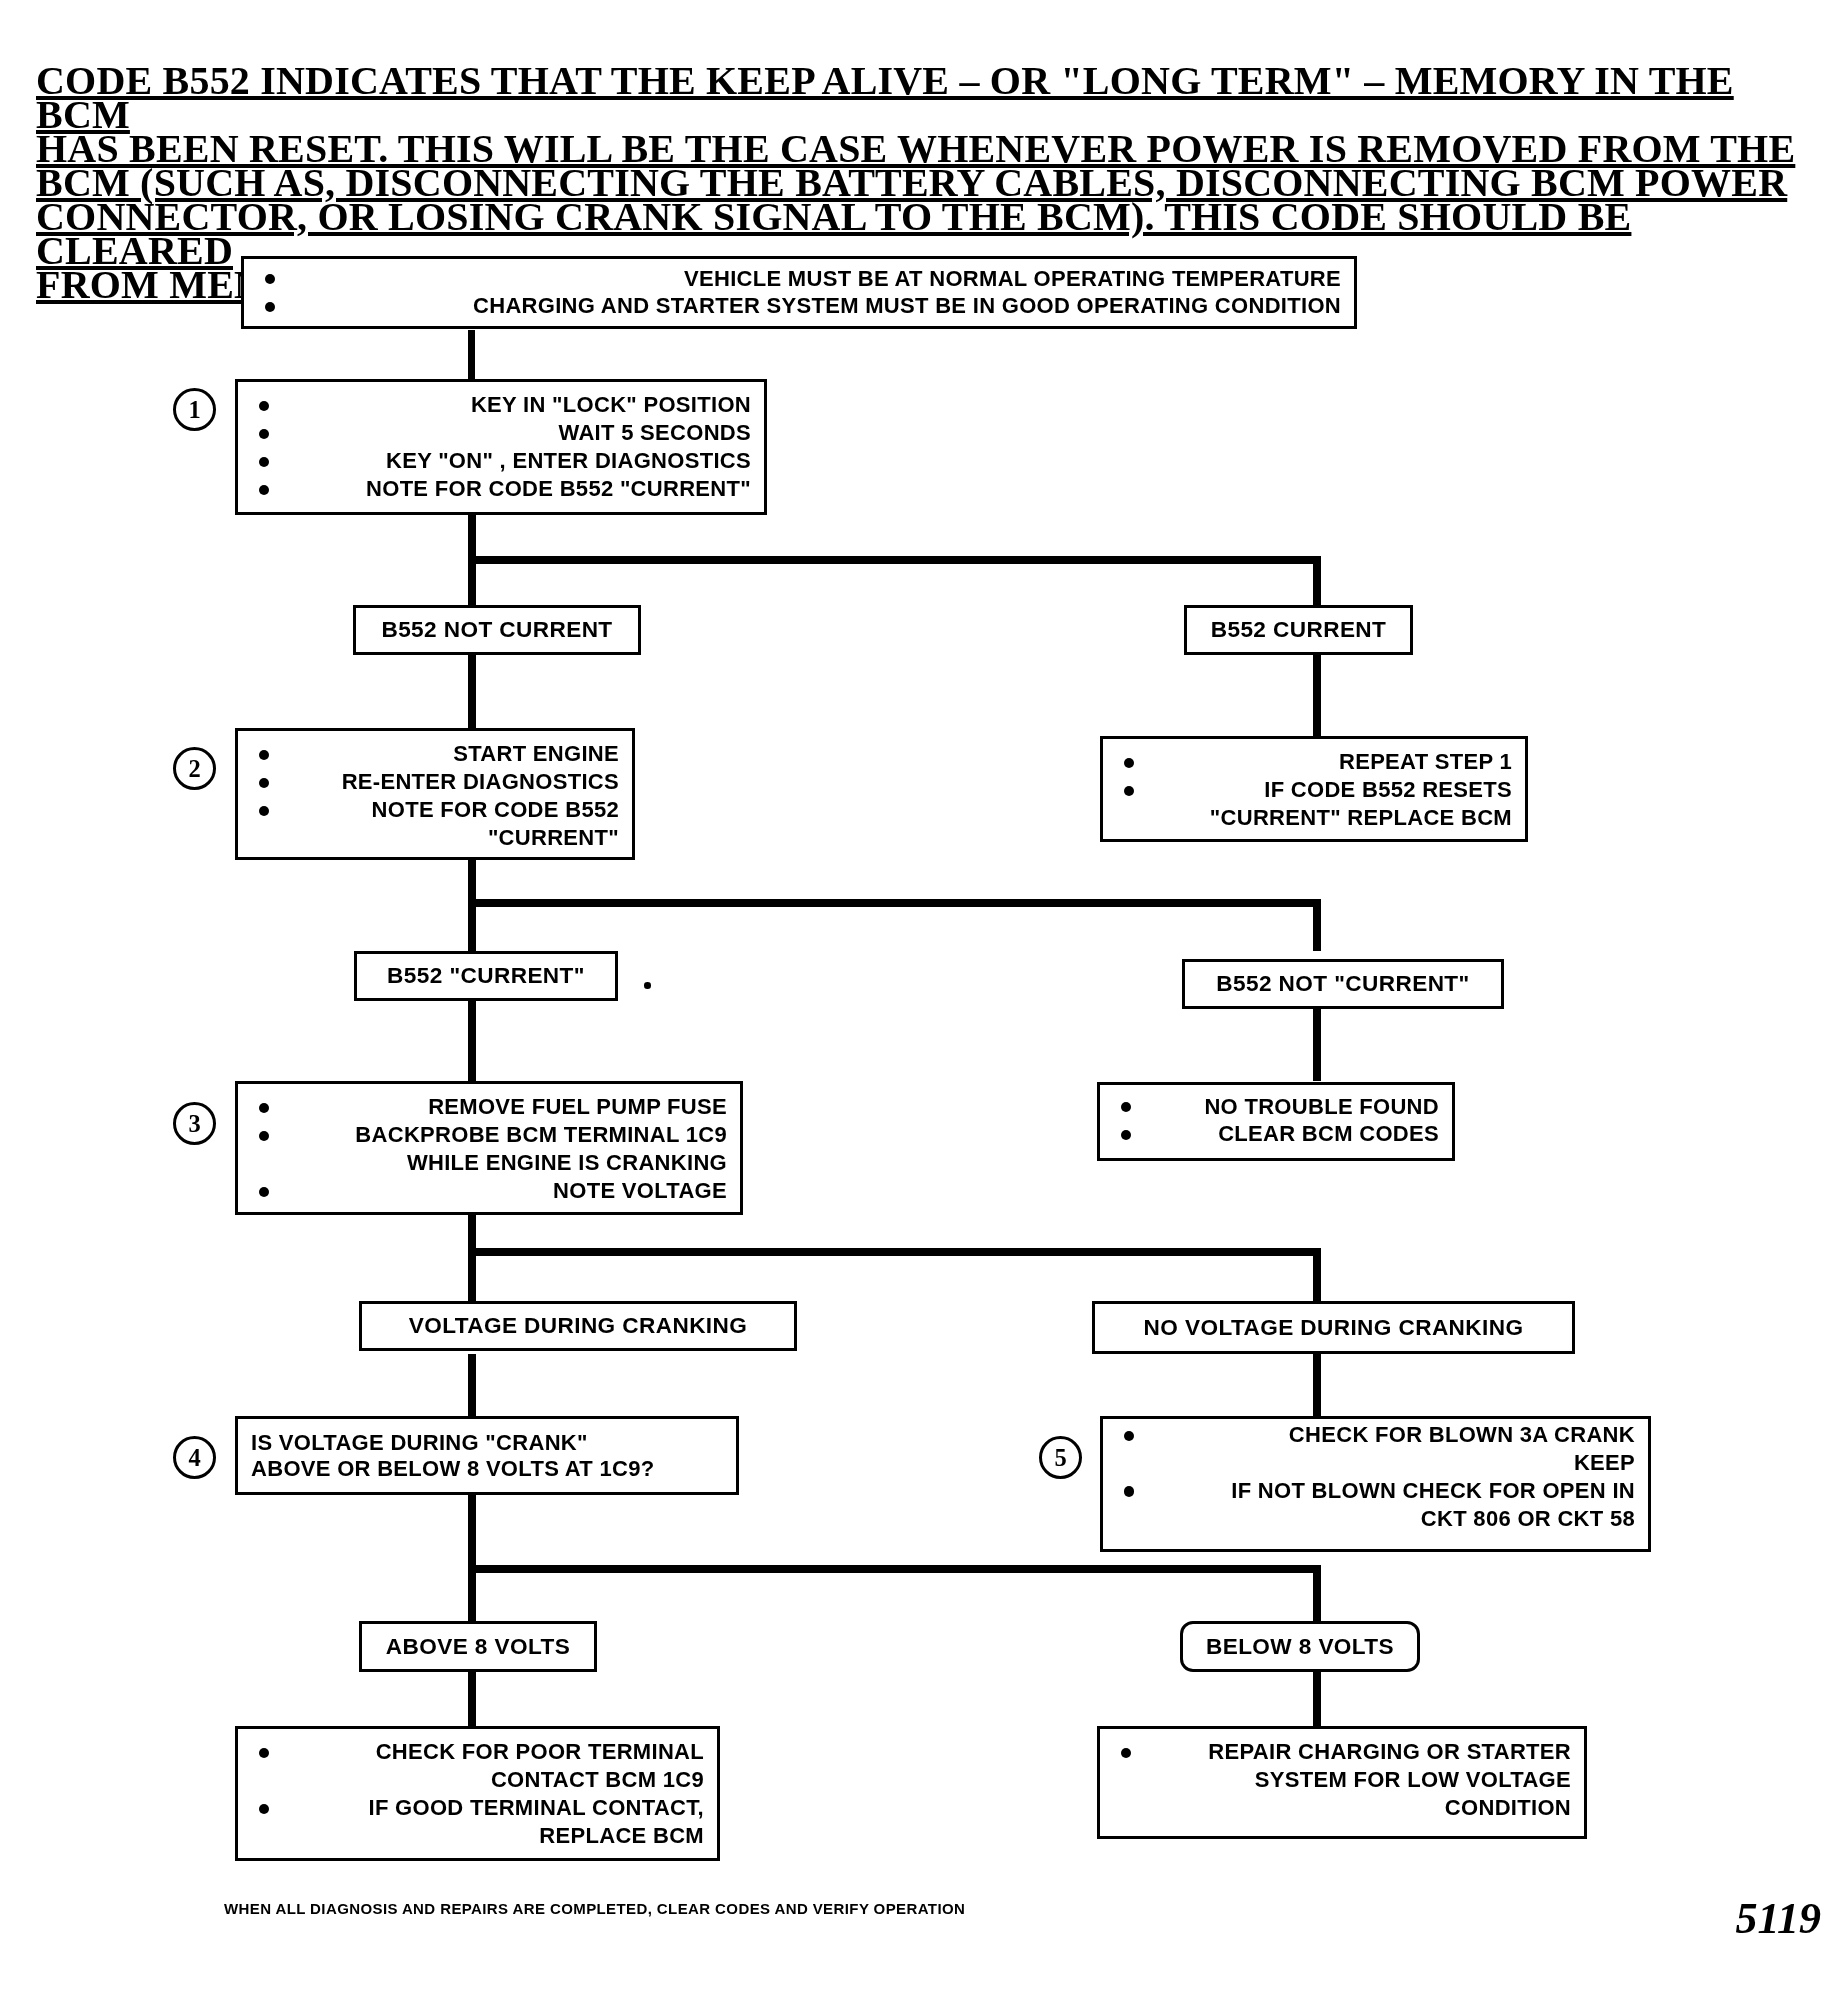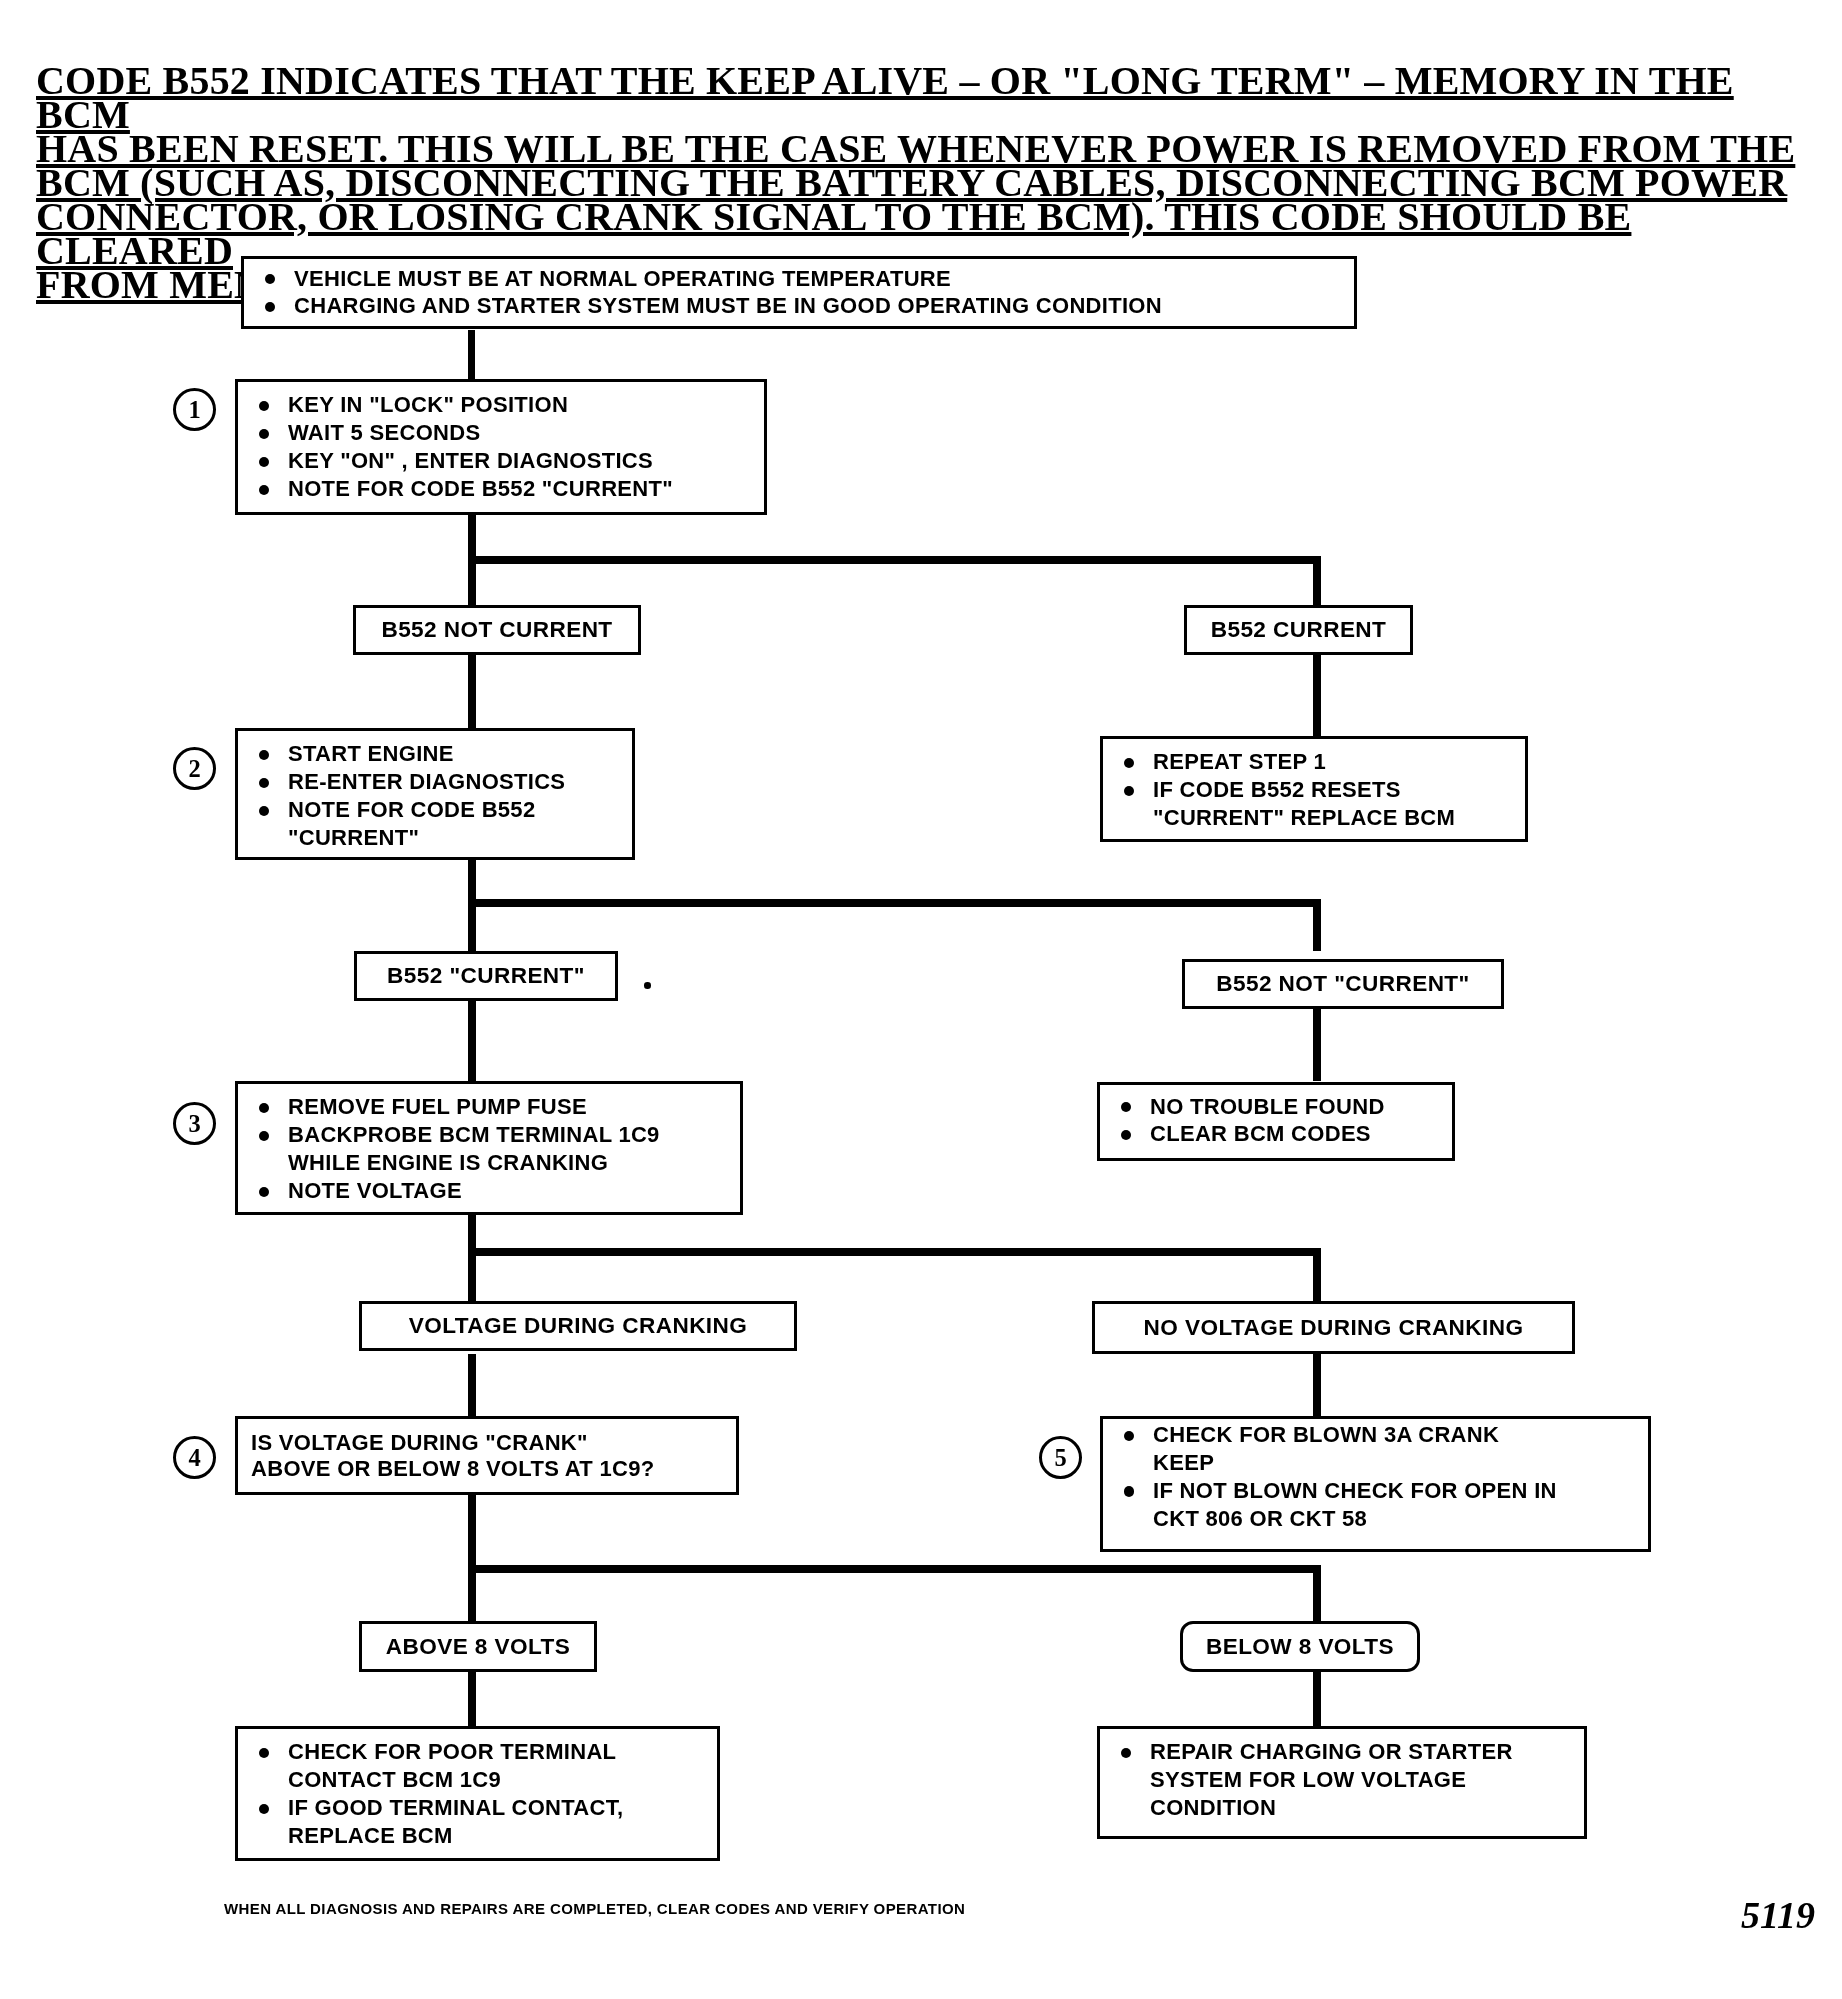--- a/index.html
+++ b/index.html
@@ -60,20 +60,21 @@
   
   ul.bl {
     list-style: none;
     margin: 0;
     padding: 0;
   }
   ul.bl > li {
     position: relative;
     padding-left: 35px;
     margin: 0 0 1.9px 0;
+    text-align: right;
   }
   ul.bl > li:before {
     content: "";
     position: absolute;
     left: 5.6px;
     top: 8.5px;
     width: 10.4px;
     height: 10.4px;
     background: #000;
     border-radius: 50%;
@@ -116,26 +117,26 @@
   #footer-note {
     position: absolute;
     left: 224px;
     top: 1900px;
     font-weight: bold;
     font-size: 15px;
     letter-spacing: 0.4px;
   }
   #page-number {
     position: absolute;
-    right: 28px;
+    right: 22px;
     top: 1893px;
     font-family: "Liberation Serif", serif;
     font-style: italic;
     font-weight: bold;
-    font-size: 38px;
+    font-size: 44px;
   }
   .smalldot {
     position: absolute;
     width: 6.6px;
     height: 6.6px;
     background: #000;
     border-radius: 50%;
   }
 </style>
 </head>

